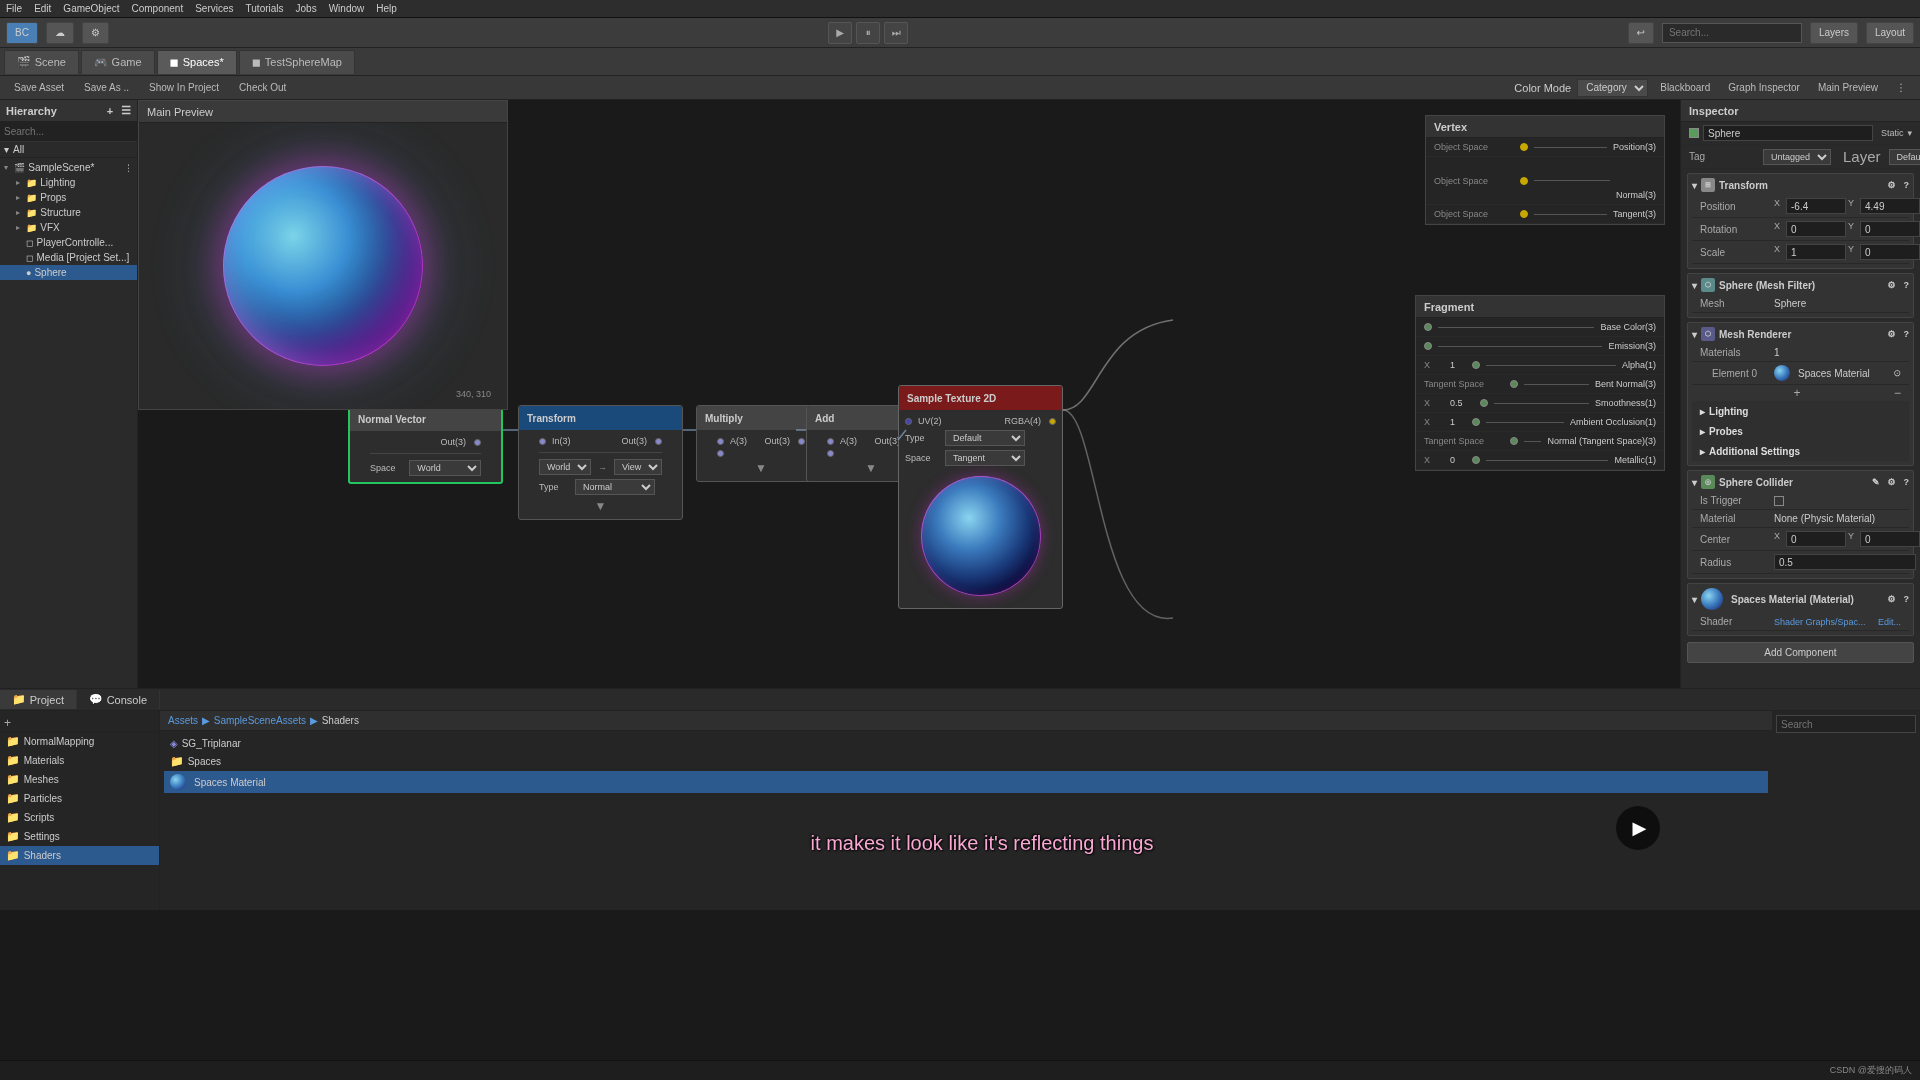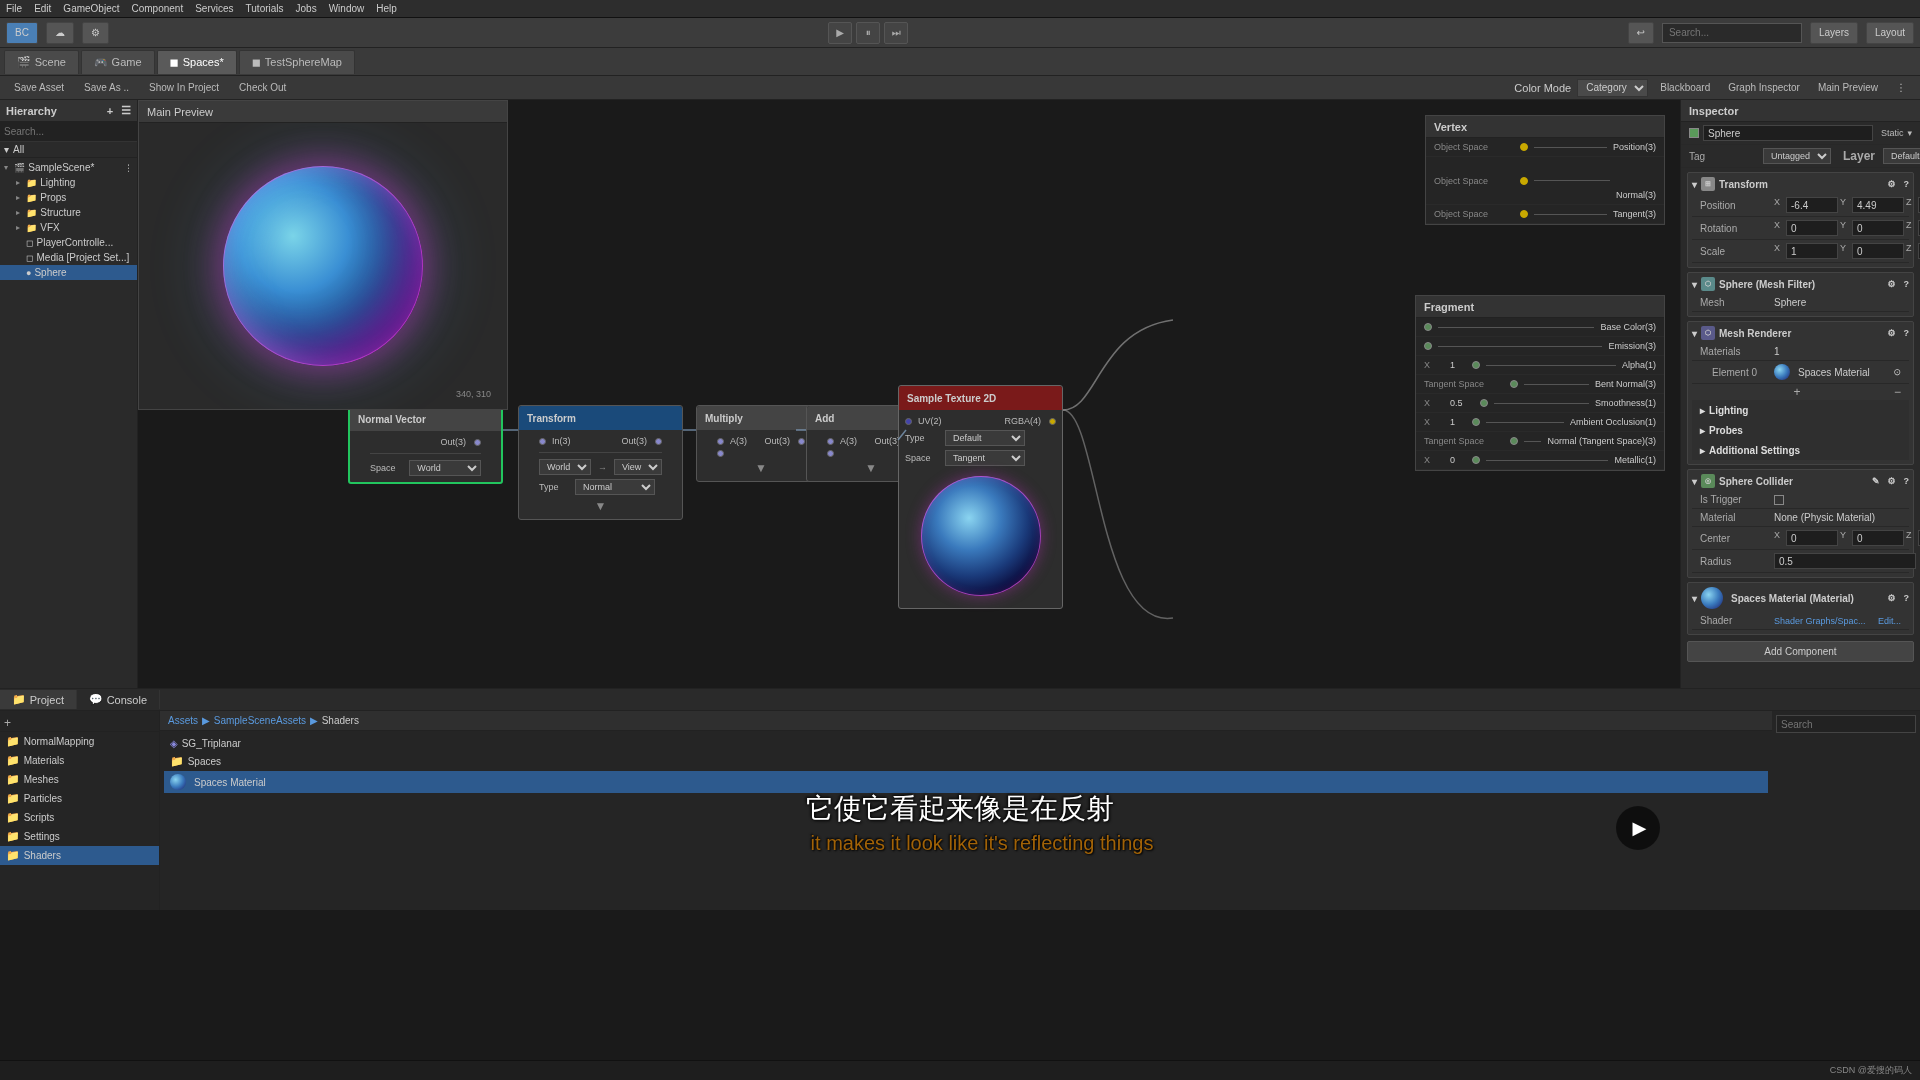--- a/index.html
+++ b/index.html
@@ -424,21 +424,21 @@
     .inspector-value {
       flex: 1;
       color: #ccc;
     }
     .inspector-field {
       background: #1e1e1e;
       border: 1px solid #444;
       color: #ccc;
       padding: 1px 4px;
       font-size: 10px;
-      width: 52px;
+      width: 60px;
       height: 16px;
     }
     .inspector-field-wide {
       background: #1e1e1e;
       border: 1px solid #444;
       color: #ccc;
       padding: 1px 4px;
       font-size: 10px;
       flex: 1;
       height: 16px;
@@ -624,21 +624,21 @@
       z-index: 20;
     }
     .subtitle-chinese {
       font-size: 28px;
       color: #ffffff;
       text-shadow: 1px 1px 3px #000, -1px -1px 3px #000;
       margin-bottom: 4px;
     }
     .subtitle-english {
       font-size: 20px;
-      color: #a16207;
+      color: #f9a8d4;
       text-shadow: 1px 1px 2px #000, -1px -1px 2px #000;
       padding-left: 44px;
     }
 
     
     .play-overlay {
       position: absolute;
       bottom: 230px;
       right: 260px;
       width: 44px; height: 44px;
@@ -1050,21 +1050,21 @@
       <input class="inspector-field-wide" type="text" value="Sphere" style="">
       <span style="font-size:9px;color:#bbb;margin-left:4px;">Static</span>
       <span style="font-size:9px;color:#bbb;cursor:pointer;">▾</span>
     </div>
 
     <div class="inspector-row">
       <span class="inspector-label">Tag</span>
       <select class="tag-dropdown">
         <option>Untagged</option>
       </select>
-      <span style="margin-left:8px;font-size:12px;color:#aaa;font-weight:bold;">Layer</span>
+      <span style="margin-left:8px;font-size:15px;color:#aaa;">Layer</span>
       <select class="tag-dropdown" style="margin-left:4px;">
         <option>Default</option>
       </select>
     </div>
 
     <div class="component-box">
       <div class="component-header">
         <span>▾</span>
         <span class="component-icon" style="background:#888;">⊞</span>
         <span>Transform</span>
@@ -1276,21 +1276,20 @@
         <div class="mat-ball"></div>
         <span style="margin-left:4px;">Spaces Material</span>
       </div>
     </div>
   </div>
 
   <input class="project-search" type="text" placeholder="Search" style="position: static; margin: 4px; height: 18px; width: 140px;">
 </div>
 
 <div class="subtitle-overlay">
-  <div class="subtitle-chinese">它使它看起来像是在反射</div>
   <div class="subtitle-english">it makes it look like it's reflecting things</div>
 </div>
 
 <div class="play-overlay"></div>
 
 <div class="status-bar">
   <span style="margin-left:auto;">CSDN @爱搜的码人</span>
 </div>
 
 </body></html>

